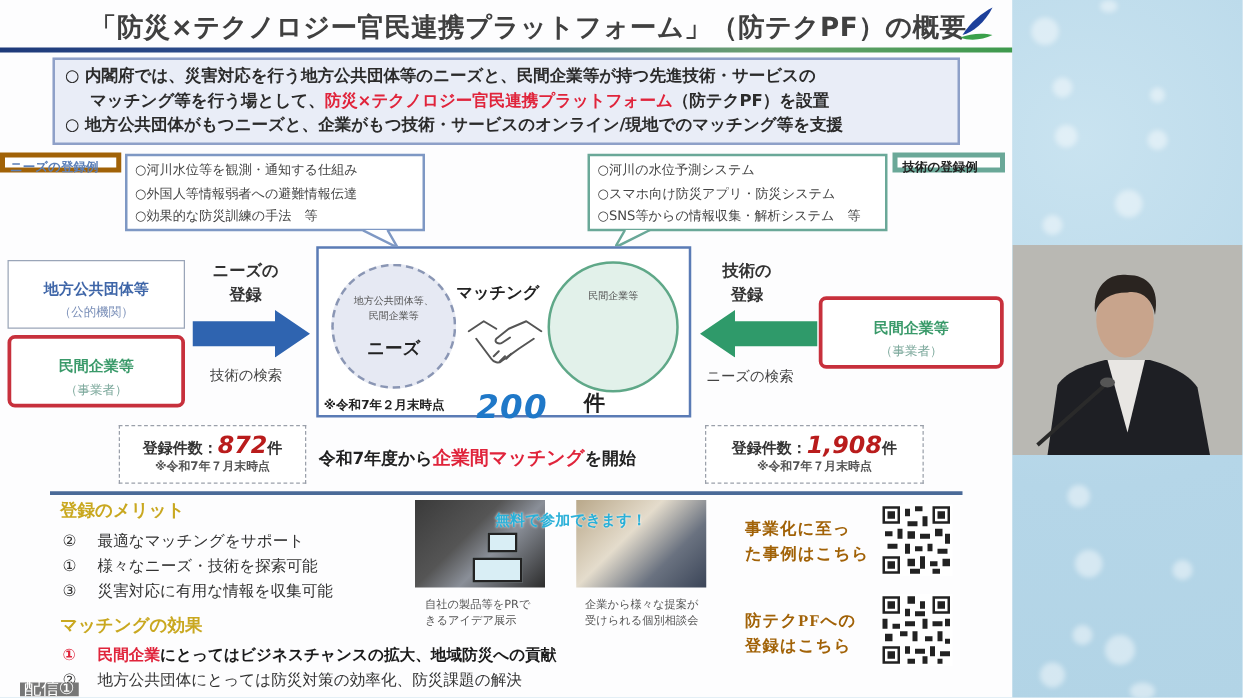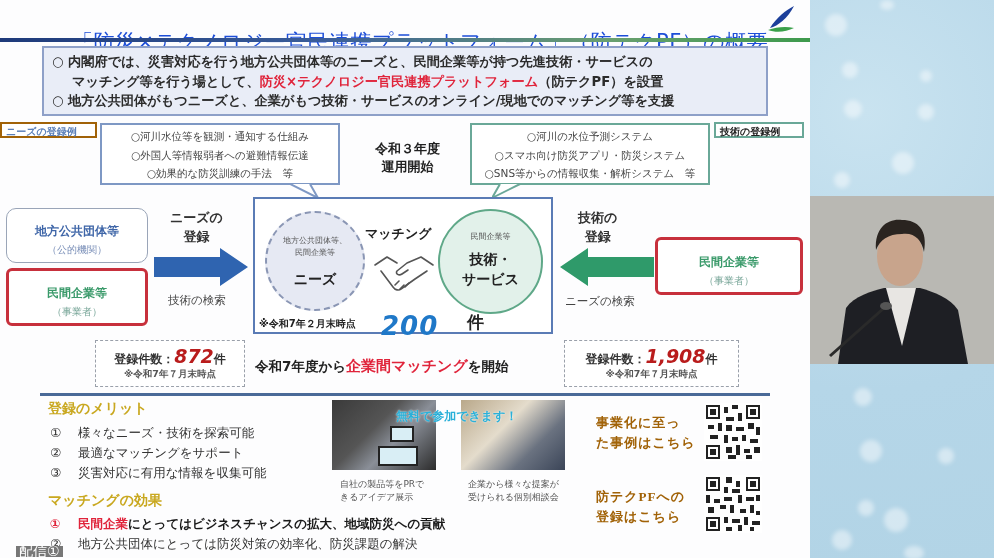--- a/index.html
+++ b/index.html
@@ -2,42 +2,42 @@
 <html><head>
 <meta charset="utf-8">
 <style>
   * { box-sizing: border-box; margin: 0; padding: 0; }
   html, body { width: 994px; height: 558px; overflow: hidden; }
   body { font-family: "DejaVu Sans", "Liberation Sans", sans-serif; background: #b7d7e8; position: relative; }
 
   
   .slide { position: absolute; left: 0; top: 0; width: 810px; height: 558px; background: #fdfdfe; overflow: hidden; }
   .title-bar { position: absolute; left: 0; top: 0; width: 810px; height: 40px; }
-  .title { position: absolute; left: 72px; top: 8px; font-size: 21px; font-weight: normal; color: #1d4ed8; letter-spacing: 0.5px; white-space: nowrap; margin-top: 20px; }
+  .title { position: absolute; left: 72px; top: 8px; font-size: 21px; font-weight: bold; color: #404040; letter-spacing: 0.5px; white-space: nowrap; }
   .title-rule { position: absolute; left: 0; top: 38px; width: 810px; height: 4px; background: linear-gradient(90deg,#1e3a7a 0%, #3a5d9a 40%, #6aa070 75%, #3e9a4d 100%); }
   .logo { position: absolute; left: 760px; top: 4px; width: 40px; height: 32px; }
 
   .intro { position: absolute; left: 42px; top: 46px; width: 726px; height: 70px; background: #e9edf7; border: 2px solid #8ea0c8; padding: 4px 8px; font-size: 13.2px; font-weight: bold; color: #2b2b2b; line-height: 19.5px; }
   .intro .red { color: #e0243b; }
   .intro .line2 { padding-left: 20px; }
 
-  .tag { position: absolute; font-size: 10px; font-weight: bold; padding: 1px 4px; border: 2px solid #a16207; background: #fff; }
+  .tag { position: absolute; font-size: 10px; font-weight: bold; padding: 1px 4px; border: 4px solid #a16207; background: #fff; }
   .tag-needs { left: 0; top: 122px; color: #5b7fb8; width: 97px; height: 16px; }
   .tag-tech { left: 714px; top: 122px; color: #222; width: 90px; height: 16px; border-color: #6aa898; }
 
-  .bubble { position: absolute; background: #fff; border: 2px solid #7e98c4; font-size: 10.5px; color: #444; line-height: 18.5px; padding: 2px 6px; text-align: center; }
+  .bubble { position: absolute; background: #fff; border: 2px solid #7e98c4; font-size: 10.5px; color: #444; line-height: 18.5px; padding: 2px 6px; }
   .bubble-needs { left: 100px; top: 123px; width: 240px; height: 62px; }
   .bubble-tech { left: 470px; top: 123px; width: 240px; height: 62px; border-color: #6aa898; }
 
   .start-label { position: absolute; left: 340px; top: 140px; width: 135px; text-align: center; font-size: 13px; font-weight: bold; color: #222; line-height: 18px; }
 
   .party { position: absolute; background: #fff; border: 1px solid #9aa5b8; text-align: center; font-weight: bold; }
   .party .name { font-size: 12px; margin-top: 14px; }
   .party .sub { font-size: 10px; margin-top: 3px; font-weight: normal; }
-  .party-local { left: 6px; top: 208px; width: 142px; height: 55px; color: #3f66a8; border-radius: 10px; }
+  .party-local { left: 6px; top: 208px; width: 142px; height: 55px; color: #3f66a8; }
   .party-local .sub { color: #7a8fb8; }
   .party-corp-left { left: 6px; top: 268px; width: 142px; height: 58px; color: #3a9a6a; border: 3px solid #c7303c; border-radius: 6px; }
   .party-corp-left .sub { color: #7aa79a; }
   .party-corp-right { left: 655px; top: 237px; width: 148px; height: 58px; color: #3a9a6a; border: 3px solid #c7303c; border-radius: 6px; }
   .party-corp-right .sub { color: #7aa79a; }
 
   .arrow-label { position: absolute; font-size: 13px; font-weight: bold; color: #333; text-align: center; line-height: 19px; }
   .arrow-search { position: absolute; font-size: 11.5px; color: #444; }
 
   .arrow { position: absolute; }
@@ -134,24 +134,20 @@
 
   <div class="bubble bubble-tech">
     <div>○河川の水位予測システム</div>
     <div>○スマホ向け防災アプリ・防災システム</div>
     <div>○SNS等からの情報収集・解析システム　等</div>
   </div>
   <svg style="position:absolute;left:492px;top:182px;" width="30" height="18">
       <path d="M28 2 L0 16 L8 2" fill="#fff" stroke="#6aa898" stroke-width="2"></path>
     </svg>
 
-  <div class="start-label">
-    <div>令和３年度</div>
-    <div>運用開始</div>
-  </div>
 
   <div class="party party-local">
     <div class="name">地方公共団体等</div>
     <div class="sub">（公的機関）</div>
   </div>
   <div class="party party-corp-left">
     <div class="name">民間企業等</div>
     <div class="sub">（事業者）</div>
   </div>
 
@@ -187,43 +183,42 @@
     <svg class="handshake" viewBox="0 0 62 48">
       <g fill="none" stroke="#555" stroke-width="1.6" stroke-linejoin="round" stroke-linecap="round">
         <path d="M2 14 L14 6 L24 12"></path>
         <path d="M60 14 L48 6 L34 12 L24 20 C22 23 26 25 29 23 L35 19"></path>
         <path d="M8 20 L20 36 C22 39 26 40 28 38 L42 28 L54 20"></path>
         <path d="M22 34 L26 30 M27 38 L31 34 M32 36 L36 32"></path>
       </g>
     </svg>
     <div class="circle circle-tech">
       <div class="small">民間企業等</div>
-      <div class="big"><span>技術・</span><br><span>サービス</span></div>
     </div>
     <div class="count-note">※令和7年２月末時点</div>
     <div class="count-big">200</div>
     <div class="count-unit">件</div>
   </div>
 
   <div class="reg-box reg-left">
     <div class="reg-main"><span>登録件数：</span><span class="reg-num">872</span><span>件</span></div>
     <div class="reg-sub">※令和7年７月末時点</div>
   </div>
   <div class="corp-matching"><span>令和7年度から</span><span class="red">企業間マッチング</span><span>を開始</span></div>
   <div class="reg-box reg-right">
     <div class="reg-main"><span>登録件数：</span><span class="reg-num">1,908</span><span>件</span></div>
     <div class="reg-sub">※令和7年７月末時点</div>
   </div>
 
   <div class="divider"></div>
 
   <div class="merit-title">登録のメリット</div>
   <ul class="merit-list">
+    <li><span class="num">②</span><span>最適なマッチングをサポート</span></li>
     <li><span class="num">①</span><span>様々なニーズ・技術を探索可能</span></li>
-    <li><span class="num">②</span><span>最適なマッチングをサポート</span></li>
     <li><span class="num">③</span><span>災害対応に有用な情報を収集可能</span></li>
   </ul>
 
   <div class="effect-title">マッチングの効果</div>
   <ul class="effect-list">
     <li><span class="num red">①</span><span class="red">民間企業</span><span>にとってはビジネスチャンスの拡大、地域防災への貢献</span></li>
     <li><span class="num">②</span><span>地方公共団体にとっては防災対策の効率化、防災課題の解決</span></li>
   </ul>
 
   <div class="photo photo-1">

